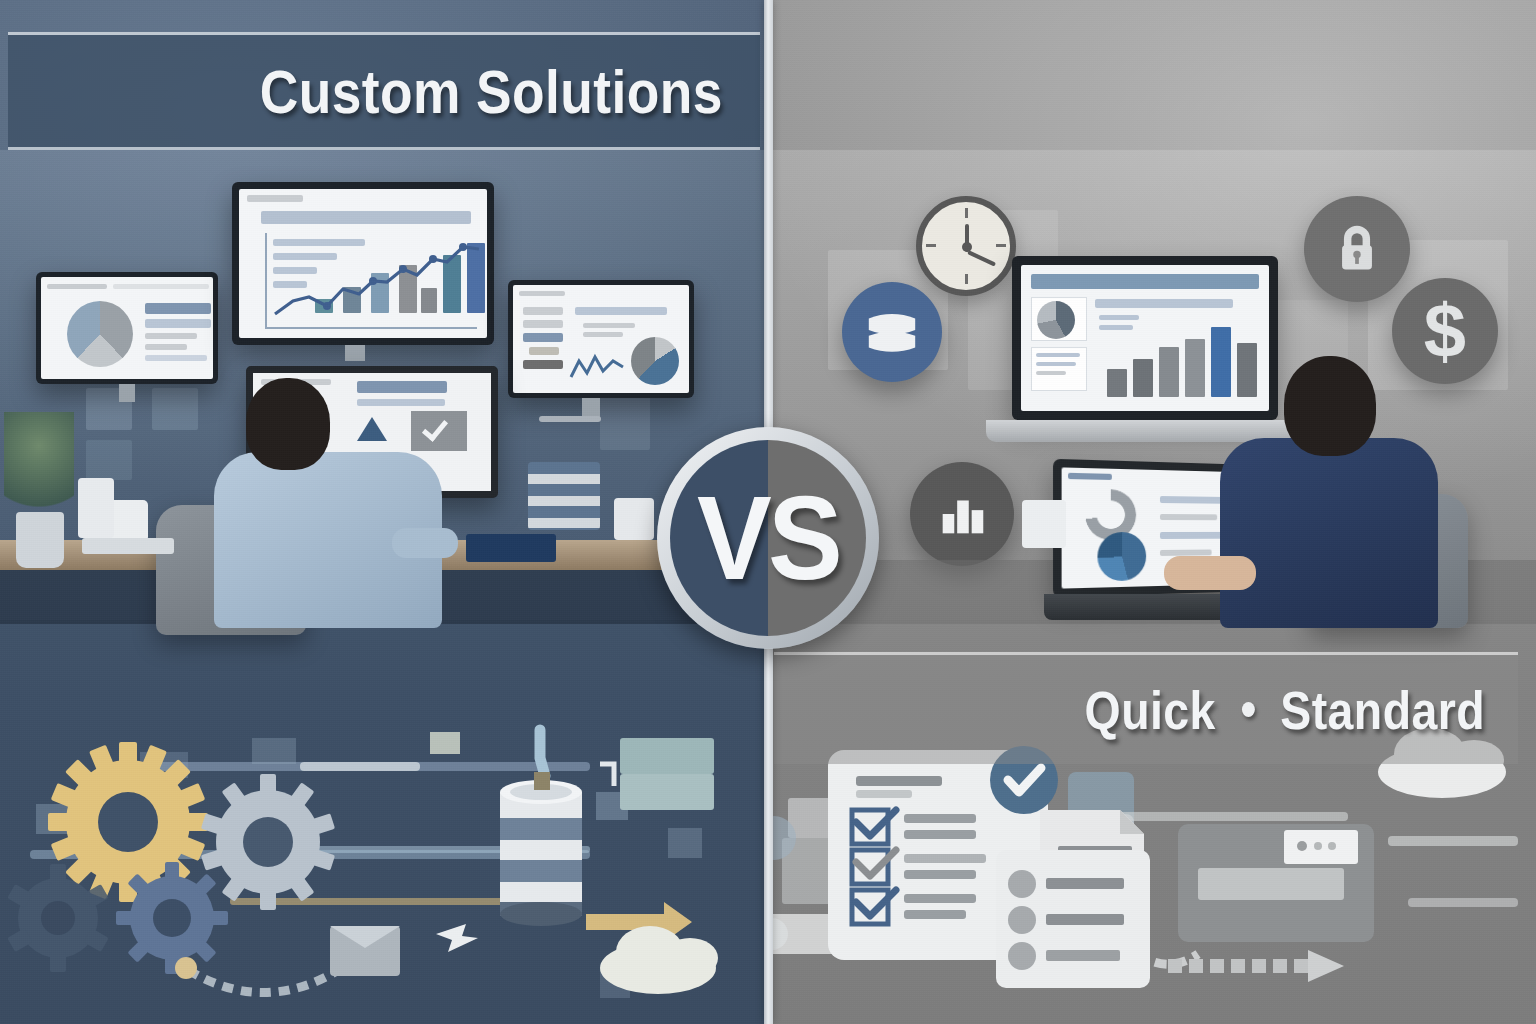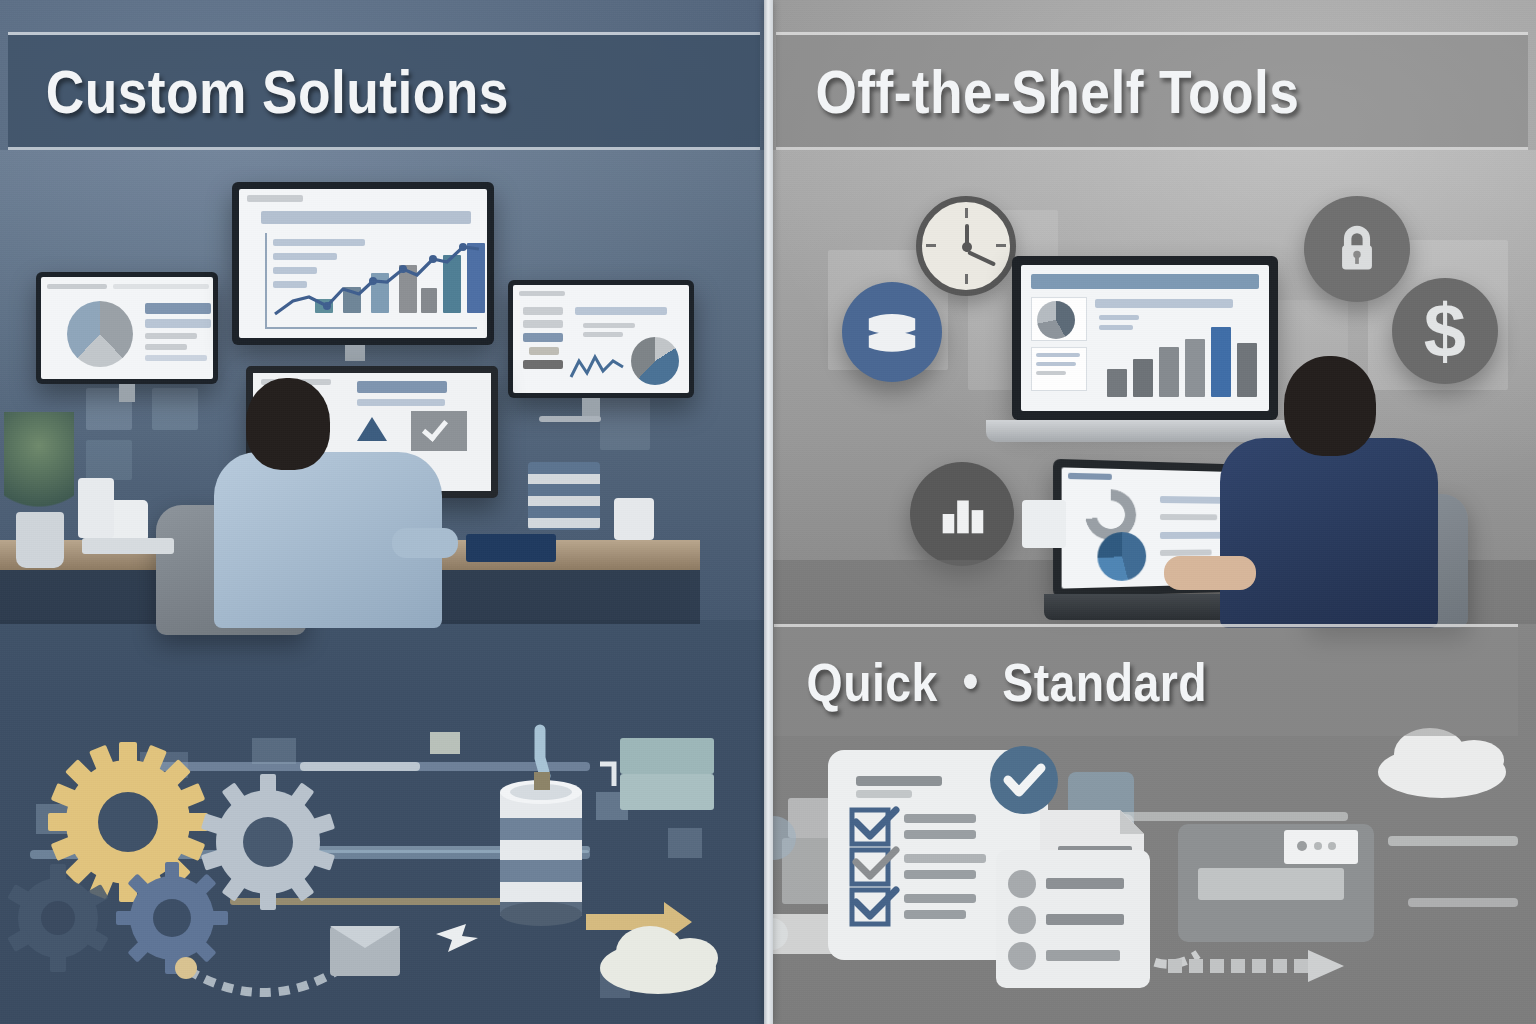--- a/index.html
+++ b/index.html
@@ -32,32 +32,32 @@
       repeating-linear-gradient(0deg, rgba(255,255,255,.06) 0 1px, rgba(0,0,0,.05) 1px 2px),
       repeating-linear-gradient(90deg, rgba(255,255,255,.05) 0 1px, rgba(0,0,0,.04) 1px 2px);
   }
 
   
   .divider{ position:absolute; left:764px; top:0; width:9px; height:1024px;
     background:linear-gradient(90deg,#b9bec4,#e9ecef 45%,#cdd2d7);
     box-shadow:0 0 8px rgba(0,0,0,.25); z-index:30; }
 
   
-  .band{ position:absolute; z-index:20; display:flex; align-items:center; justify-content:flex-start; }
+  .band{ position:absolute; z-index:20; display:flex; align-items:center; justify-content:flex-end; }
   .band-head{ top:32px; height:118px; }
   .band-head.l{ left:8px; width:752px; background:rgba(60,79,101,.78);
     border-top:3px solid rgba(214,221,228,.85); border-bottom:3px solid rgba(214,221,228,.8);}
   .band-head.r{ left:776px; width:752px; background:rgba(135,135,135,.62);
     border-top:3px solid rgba(228,228,228,.8); border-bottom:3px solid rgba(228,228,228,.72);}
 
   .band-foot{ top:624px; height:112px; }
   .band-foot.l{ left:0px; width:762px; background:rgba(64,84,108,.62);
     border-top:3px solid rgba(210,218,226,.78); }
   .band-foot.r{ left:774px; width:744px; background:rgba(138,138,138,.48);
-    border-top:3px solid rgba(232,232,232,.72); }
+    border-top:3px solid rgba(232,232,232,.72);margin-top:28px; }
 
   .btitle{ color:#f2f4f6; font-weight:700; letter-spacing:.5px;
     text-shadow:3px 4px 5px rgba(0,0,0,.45); white-space:nowrap;
     transform:scaleX(.86); transform-origin:center; }
   .band-head .btitle{ font-size:62px; }
   .band-foot .btitle{ font-size:54px; display:flex; align-items:center; gap:30px; }
   .dot{ width:15px; height:15px; border-radius:50%; background:#eef0f2;
     box-shadow:2px 3px 4px rgba(0,0,0,.4); display:inline-block; }
 
   
@@ -546,26 +546,31 @@
     </svg>
 
     <div class="grain"></div>
   </div>
 
   <div class="divider"></div>
 
   <div class="band band-head l">
     <span class="btitle">Custom Solutions</span>
   </div>
-  <div class="band band-head r">
-    <span class="btitle">Off-the-Shelf Tools</span>
-  </div>
 
   <div class="band band-foot r">
     <span class="btitle">
       <span>Quick</span>
       <span class="dot"></span>
       <span>Standard</span>
     </span>
   </div>
 
+  <div class="vs">
+    <div class="ring"></div>
+    <div class="inner">
+      <div class="a"></div>
+      <div class="b"></div>
+    </div>
+    <div class="txt">VS</div>
+  </div>
 
 </div>
 
 </body></html>

